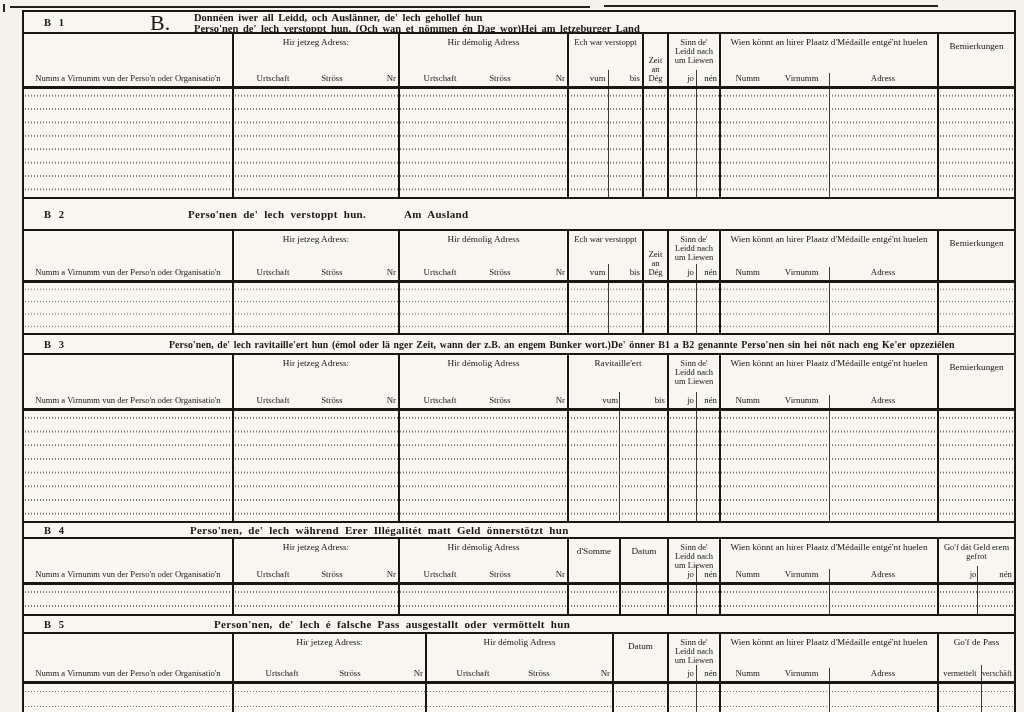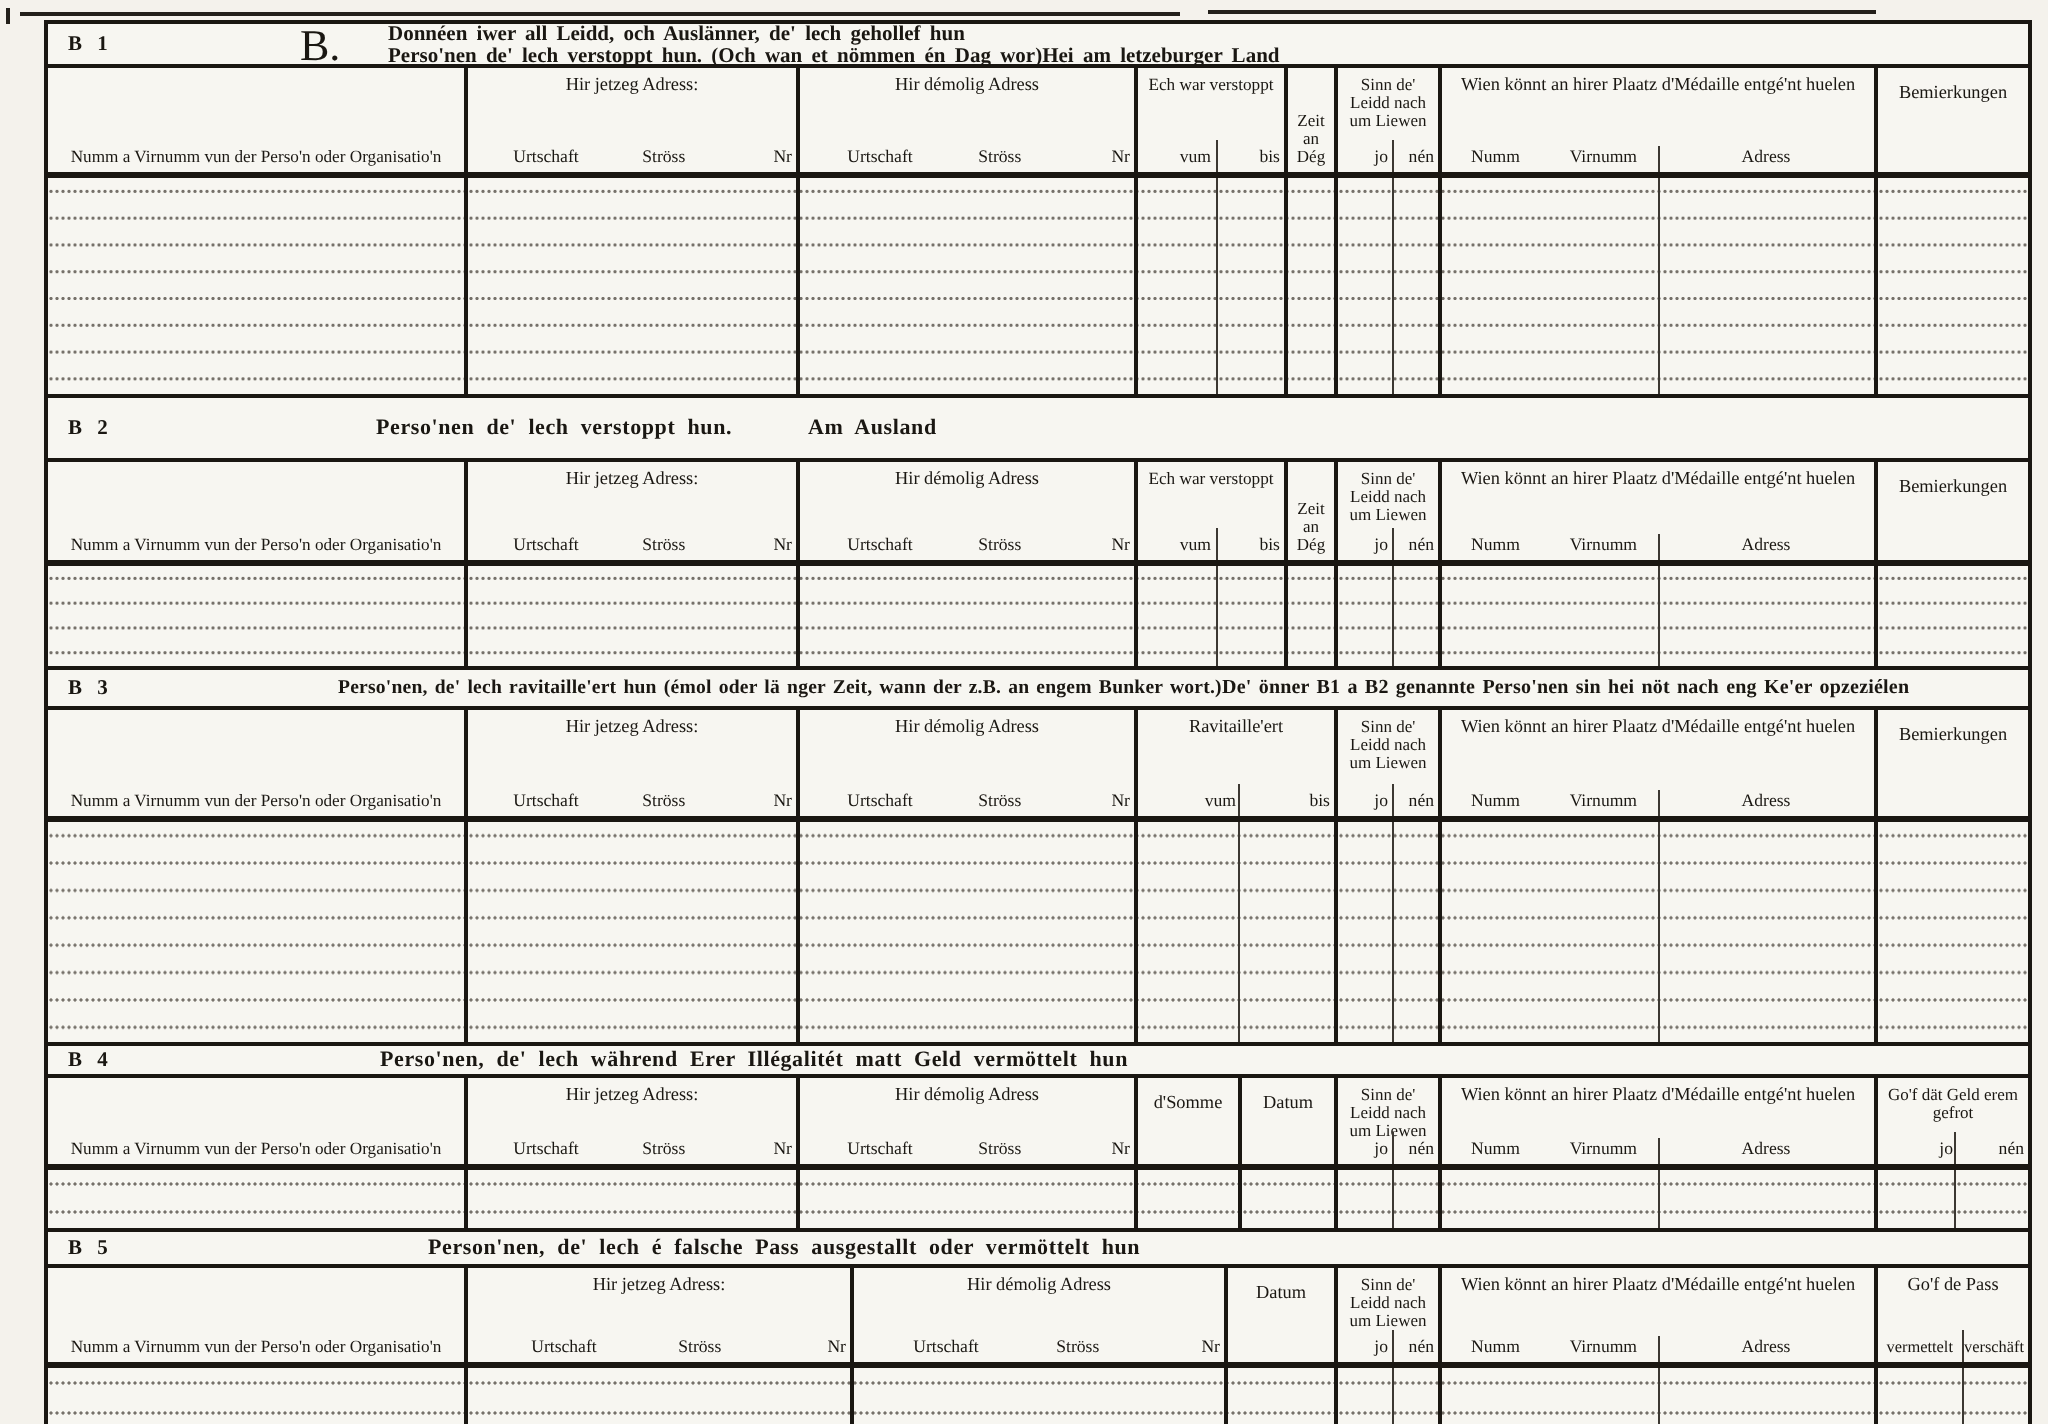--- a/index.html
+++ b/index.html
@@ -11,21 +11,21 @@
     position:relative;
   }
   #form{
     position:absolute;left:22px;top:10px;width:994px;
     border:2px solid #1a1712;
     background:#f7f6f1;
   }
   
   .sec{position:relative}
   .titlebar{position:relative;border-bottom:2px solid #1a1712;display:flex;align-items:center}
-  .code{font-weight:bold;font-size:10.5px;letter-spacing:2.5px;padding-left:10px;white-space:nowrap}
+  .code{font-weight:bold;font-size:10.5px;letter-spacing:2.5px;padding-left:20px;white-space:nowrap}
   .bigletter{font-size:22px;line-height:20px;position:absolute;left:126px;top:1px;font-weight:400}
   .t2lines{position:absolute;left:170px;top:1px;font-weight:bold;font-size:10.5px;line-height:10.5px;white-space:nowrap;word-spacing:2px}
   .ttl{position:absolute;top:50%;transform:translateY(-50%);font-weight:bold;font-size:11px;white-space:nowrap;word-spacing:3px;letter-spacing:.3px}
   .sfx{font-weight:bold}
   
   .hdr{display:flex;border-bottom:3px solid #1a1712;font-size:9.2px}
   .hcell{position:relative;border-left:2px solid #1a1712;display:flex;flex-direction:column;justify-content:space-between;text-align:center;padding:4px 2px 3px;line-height:9.5px}
   .hdr > .hcell:first-child{border-left:0}
   .hcell.vcenter{justify-content:flex-end}
   .hcell.topstart{justify-content:flex-start;padding-top:8px}
@@ -309,21 +309,21 @@
             <i class="vfull" style="left:108px"></i>
           </div>
         <div class="bcell w-bem"></div>
       </div>
     </div>
   </div>
 
   <div class="sec s4">
     <div class="titlebar">
       <span class="code">B 4</span>
-      <span class="ttl" style="left:166px">Perso'nen, de' lech während Erer Illégalitét matt Geld vermöttelt hun</span>
+      <span class="ttl" style="left:166px">Perso'nen, de' lech während Erer Illégalitét matt Geld önnerstötzt hun</span>
     </div>
     <div class="hdr">
       <div class="hcell vcenter w-name">
         <span class="nowrap">Numm a Virnumm vun der Perso'n oder Organisatio'n</span>
       </div>
       <div class="hcell w-jadr">
         <span>Hir jetzeg Adress:</span>
         <span class="subrow">
           <span>Urtschaft</span>
           <span>Ströss</span>

